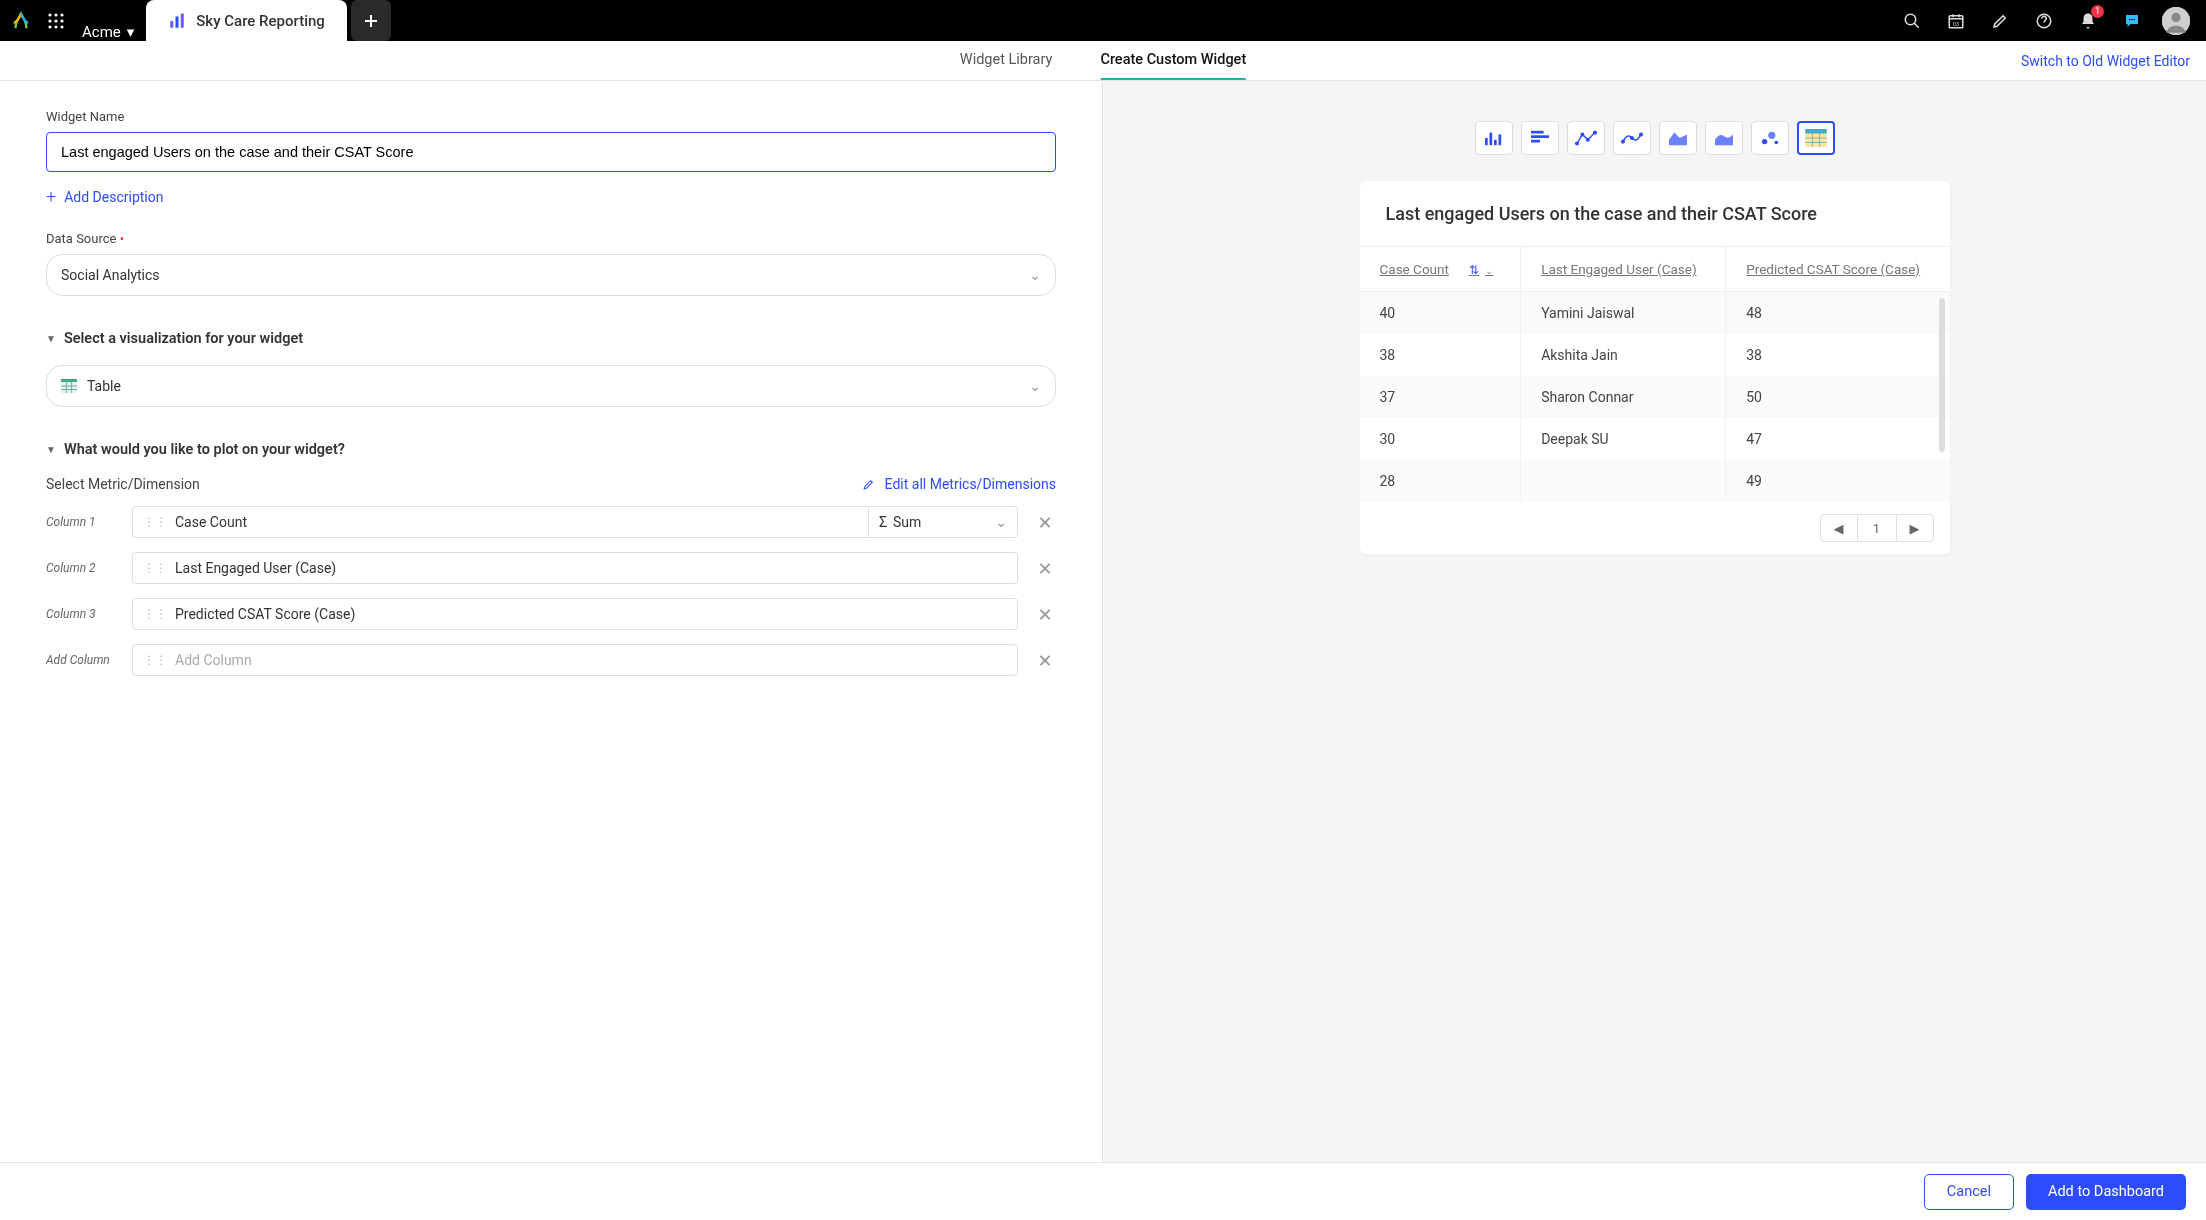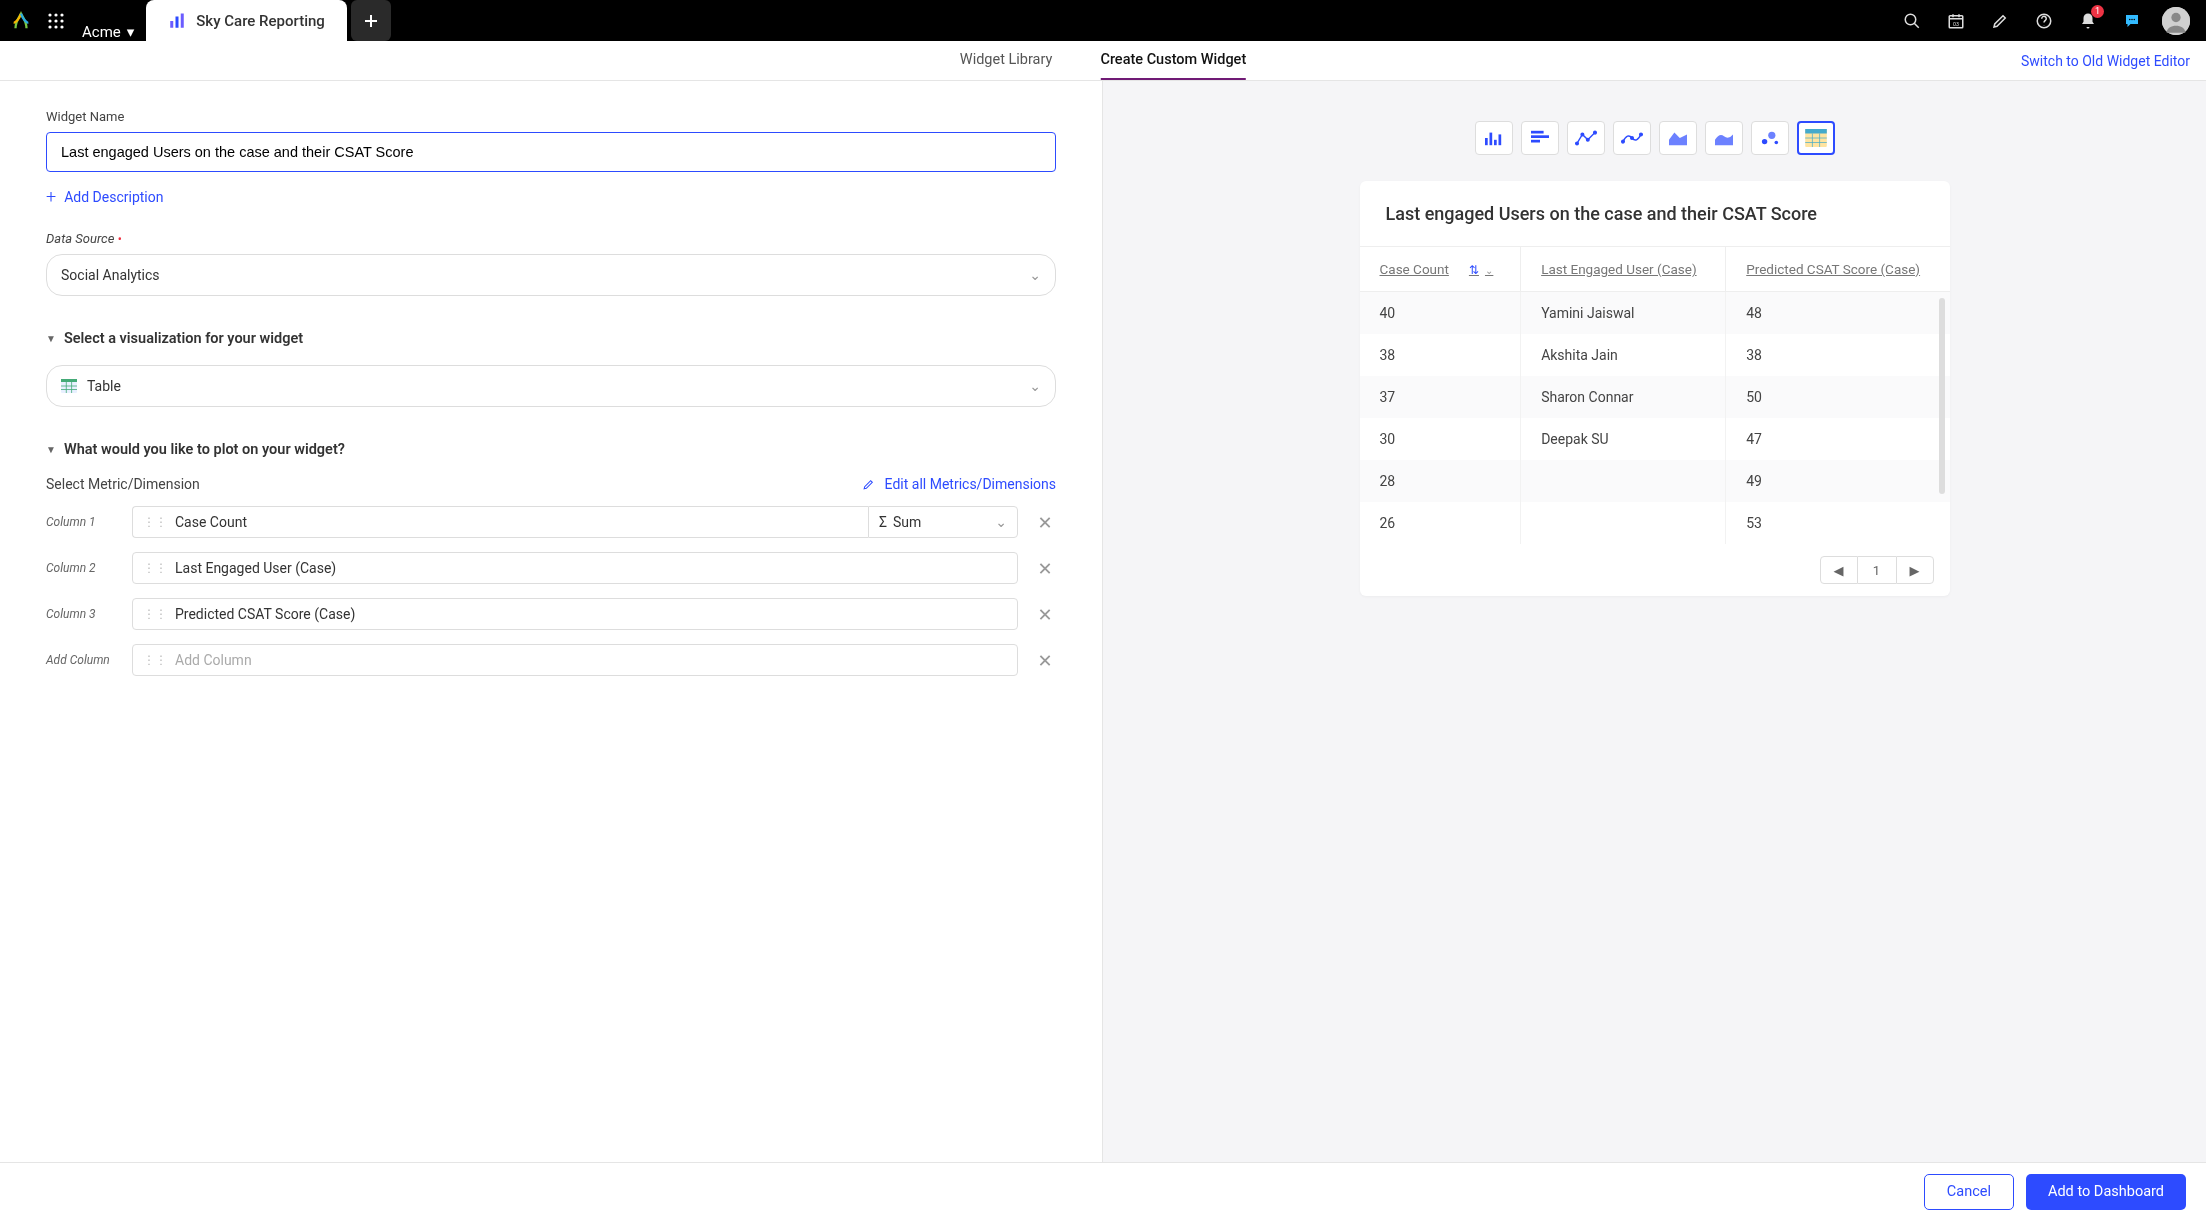--- a/index.html
+++ b/index.html
@@ -15,21 +15,21 @@
 .new-tab { width: 40px; height: 41px; display: flex; align-items: center; justify-content: center; background: #2a2a2a; cursor: pointer; margin-left: 4px; border-radius: 6px; }
 .topbar-right { margin-left: auto; display: flex; align-items: center; gap: 16px; padding-right: 16px; }
 .topbar-icon { width: 28px; height: 28px; display: flex; align-items: center; justify-content: center; cursor: pointer; color: #ddd; position: relative; }
 .badge { position: absolute; top: -2px; right: -2px; background: #e34; color: #fff; font-size: 9px; border-radius: 50%; width: 13px; height: 13px; display: flex; align-items: center; justify-content: center; }
 .avatar { width: 28px; height: 28px; border-radius: 50%; background: #ccc; display: flex; align-items: center; justify-content: center; }
 
 
 .subtabs { height: 40px; border-bottom: 1px solid #e5e5e5; display: flex; align-items: center; position: relative; }
 .subtab-center { position: absolute; left: 50%; transform: translateX(-50%); display: flex; gap: 48px; }
 .subtab { font-size: 14.5px; color: #555; cursor: pointer; padding: 10px 0; }
-.subtab.active { color: #111; border-bottom: 2px solid #701a75; font-weight: 500; }
+.subtab.active { color: #111; border-bottom: 2px solid #14b8a6; font-weight: 500; }
 .subtab-right { margin-left: auto; padding-right: 16px; color: #2d4bff; font-size: 14px; cursor: pointer; }
 
 
 .main { display: flex; height: calc(100vh - 41px - 40px - 58px); }
 .left { width: 50%; border-right: 1px solid #e5e5e5; padding: 28px 46px; overflow-y: auto; }
 .right { width: 50%; background: #f5f5f7; display: flex; flex-direction: column; align-items: center; padding: 40px 30px; }
 
 
 .label { font-size: 13px; color: #444; margin-bottom: 8px; }
 .required::after { content: " •"; color: #e34; }
@@ -77,21 +77,21 @@
 .pag-btn:first-child { border-radius: 4px 0 0 4px; }
 .pag-btn:last-child { border-radius: 0 4px 4px 0; }
 .pag-btn.mid { border-left: none; border-right: none; }
 
 
 .footer { height: 58px; border-top: 1px solid #e5e5e5; display: flex; align-items: center; justify-content: flex-end; gap: 12px; padding: 0 20px; background: #fff; }
 .btn { height: 36px; padding: 0 22px; border-radius: 5px; font-size: 14.5px; cursor: pointer; display: flex; align-items: center; }
 .btn-secondary { border: 1px solid #2d4bff; color: #2d4bff; background: #fff; }
 .btn-primary { background: #2d4bff; color: #fff; border: none; }
 
-.mt-24 { margin-top: 24px; font-style: italic; }
+.mt-24 { margin-top: 24px; }
 </style>
 </head>
 <body>
 
 <div class="topbar">
   <div class="topbar-left">
     <div class="logo">
       <svg width="22" height="22" viewBox="0 0 24 24">
           <path d="M6 20 C6 12 10 8 12 4 C14 8 18 12 18 20" fill="none" stroke="#7ac943" stroke-width="2.5"></path>
           <path d="M12 4 C10 10 6 14 4 14" fill="none" stroke="#f7b500" stroke-width="2.5"></path>
@@ -374,25 +374,20 @@
               <tr>
                 <td>30</td>
                 <td>Deepak SU</td>
                 <td>47</td>
               </tr>
               <tr>
                 <td>28</td>
                 <td></td>
                 <td>49</td>
               </tr>
-              <tr>
-                <td>26</td>
-                <td></td>
-                <td>53</td>
-              </tr>
             </tbody>
         </table>
         <div class="scroll-indicator"></div>
       </div>
       <div class="pagination">
         <div class="pag-btn">◀</div>
         <div class="pag-btn mid">1</div>
         <div class="pag-btn">▶</div>
       </div>
     </div>

